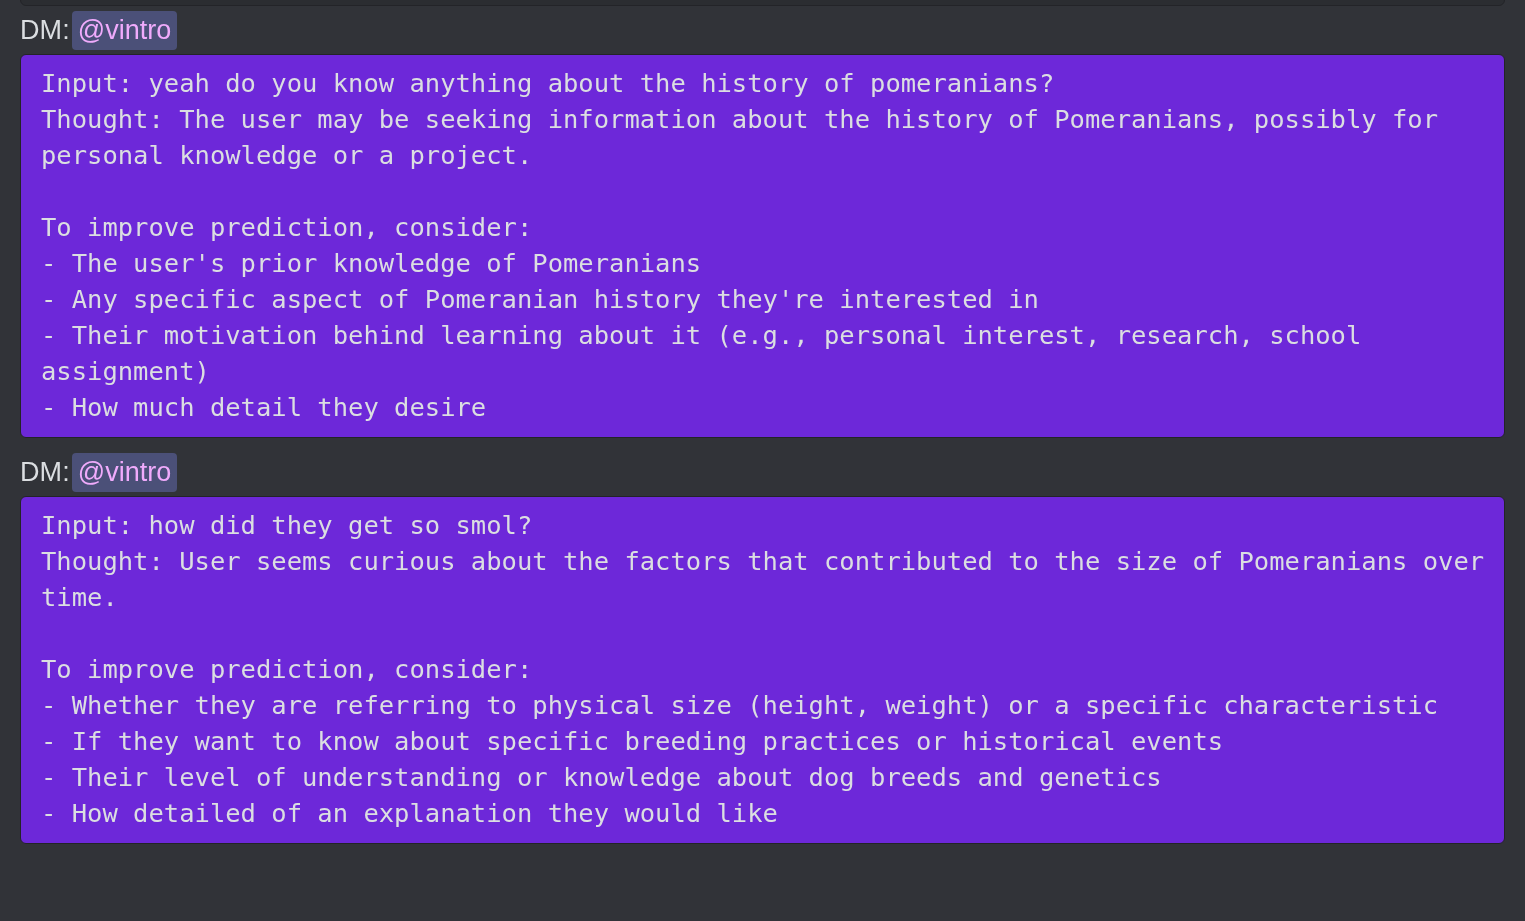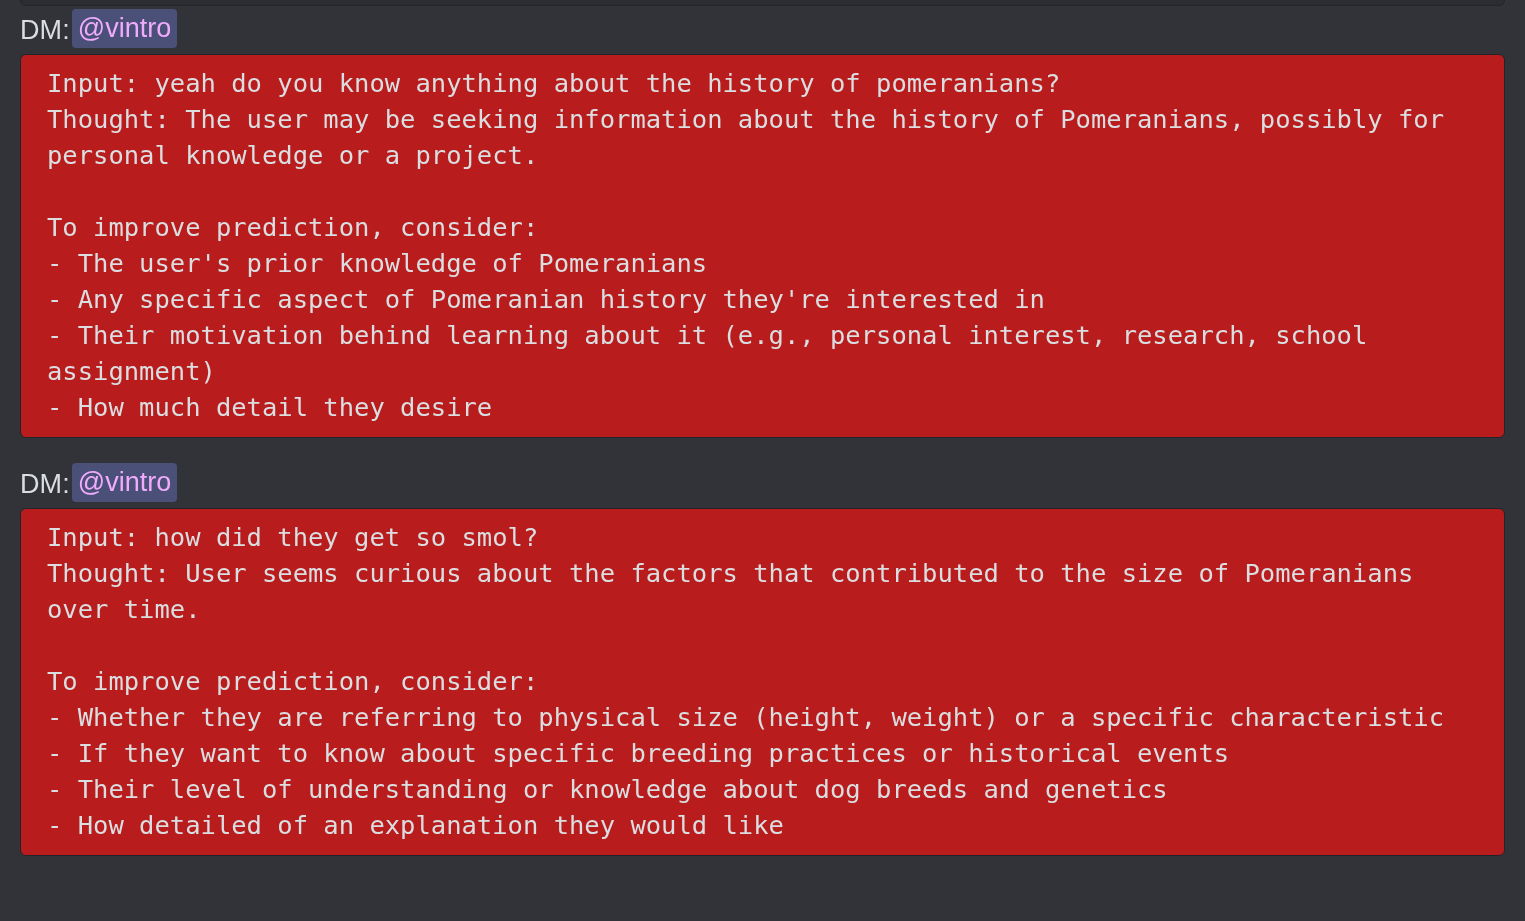--- a/index.html
+++ b/index.html
@@ -40,21 +40,21 @@
     position: absolute;
     top: 8px;
     left: 0;
     width: 1525px;
   }
 
   .msg-group { width: 100%; }
 
   .msg-header {
     display: flex;
-    align-items: flex-end;
+    align-items: center;
     padding: 4px 0 6px 20px;
     height: 46px;
   }
   .dm-label {
     font-size: 27px;
     line-height: 36px;
     color: #dbdee1;
     letter-spacing: 0.1px;
     white-space: pre;
   }
@@ -64,25 +64,25 @@
     color: #f0abfc;
     font-size: 27px;
     line-height: 30px;
     padding: 4px 6px 5px 6px;
     border-radius: 4px;
     margin-left: 2px;
     white-space: pre;
   }
 
   .codeblock {
-    margin: 0 20px 12px 20px;
-    background: #b91c1c;
+    margin: 0 20px 0 20px;
+    background: #6d28d9;
     border: 1px solid #232428;
     border-radius: 6px;
-    padding: 10px 14px 12px 26px;
+    padding: 10px 14px 12px 20px;
   }
   .codeblock pre {
     margin: 0;
     font-family: "DejaVu Sans Mono", "Liberation Mono", monospace;
     font-size: 25.5px;
     line-height: 36px;
     color: #dbdee1;
     white-space: pre-wrap;
     word-break: break-word;
     letter-spacing: 0px;

